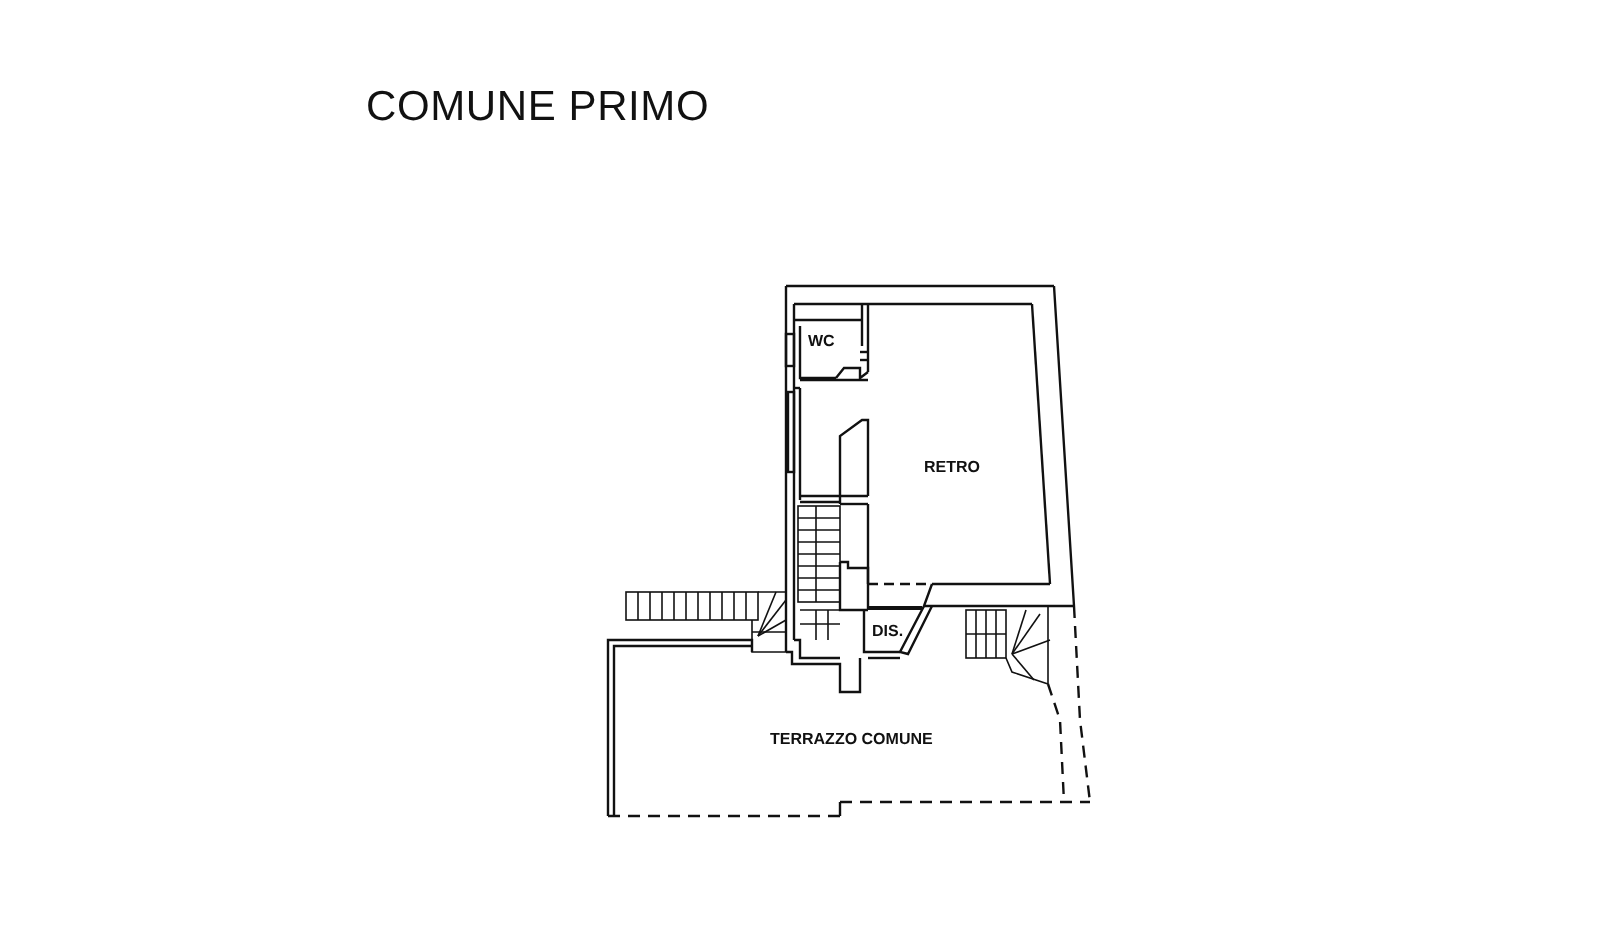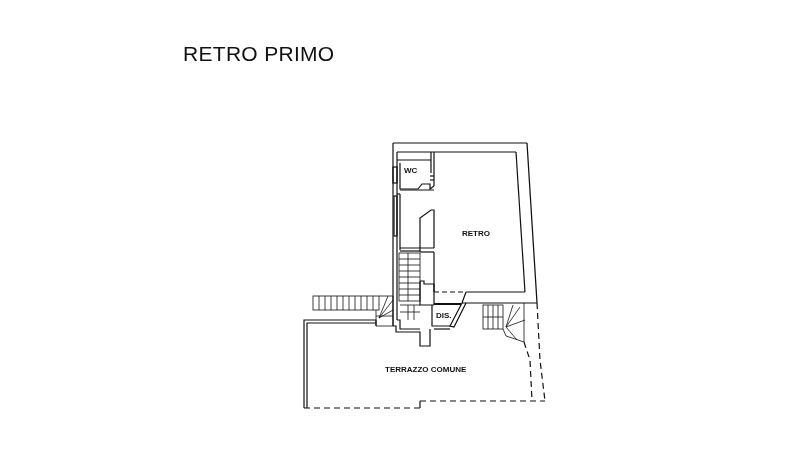--- a/index.html
+++ b/index.html
@@ -4,21 +4,21 @@
   <style>
     html, body { margin: 0; padding: 0; background: #ffffff; }
     body { width: 800px; height: 474px; position: relative; overflow: hidden; font-family: "Liberation Sans", sans-serif; }
     .title { position: absolute; left: 183px; top: 42px; font-size: 21px; color: #111; letter-spacing: 0.3px; }
     svg.plan { position: absolute; left: 0; top: 0; }
     .lbl { font-family: "Liberation Sans", sans-serif; font-weight: bold; fill: #111; }
   </style>
 </head>
 <body>
 
-<div class="title">RETRO PRIMO</div>
+<div class="title">COMUNE PRIMO</div>
 
 <svg class="plan" width="800" height="474" viewBox="0 0 800 474">
   <g stroke="#111" fill="none" stroke-width="1.2">
 
     <g>
 
       <line x1="393" y1="143" x2="527" y2="143"></line>
       <line x1="397" y1="152" x2="516" y2="152"></line>
 
       <line x1="527" y1="143" x2="537" y2="303"></line>

